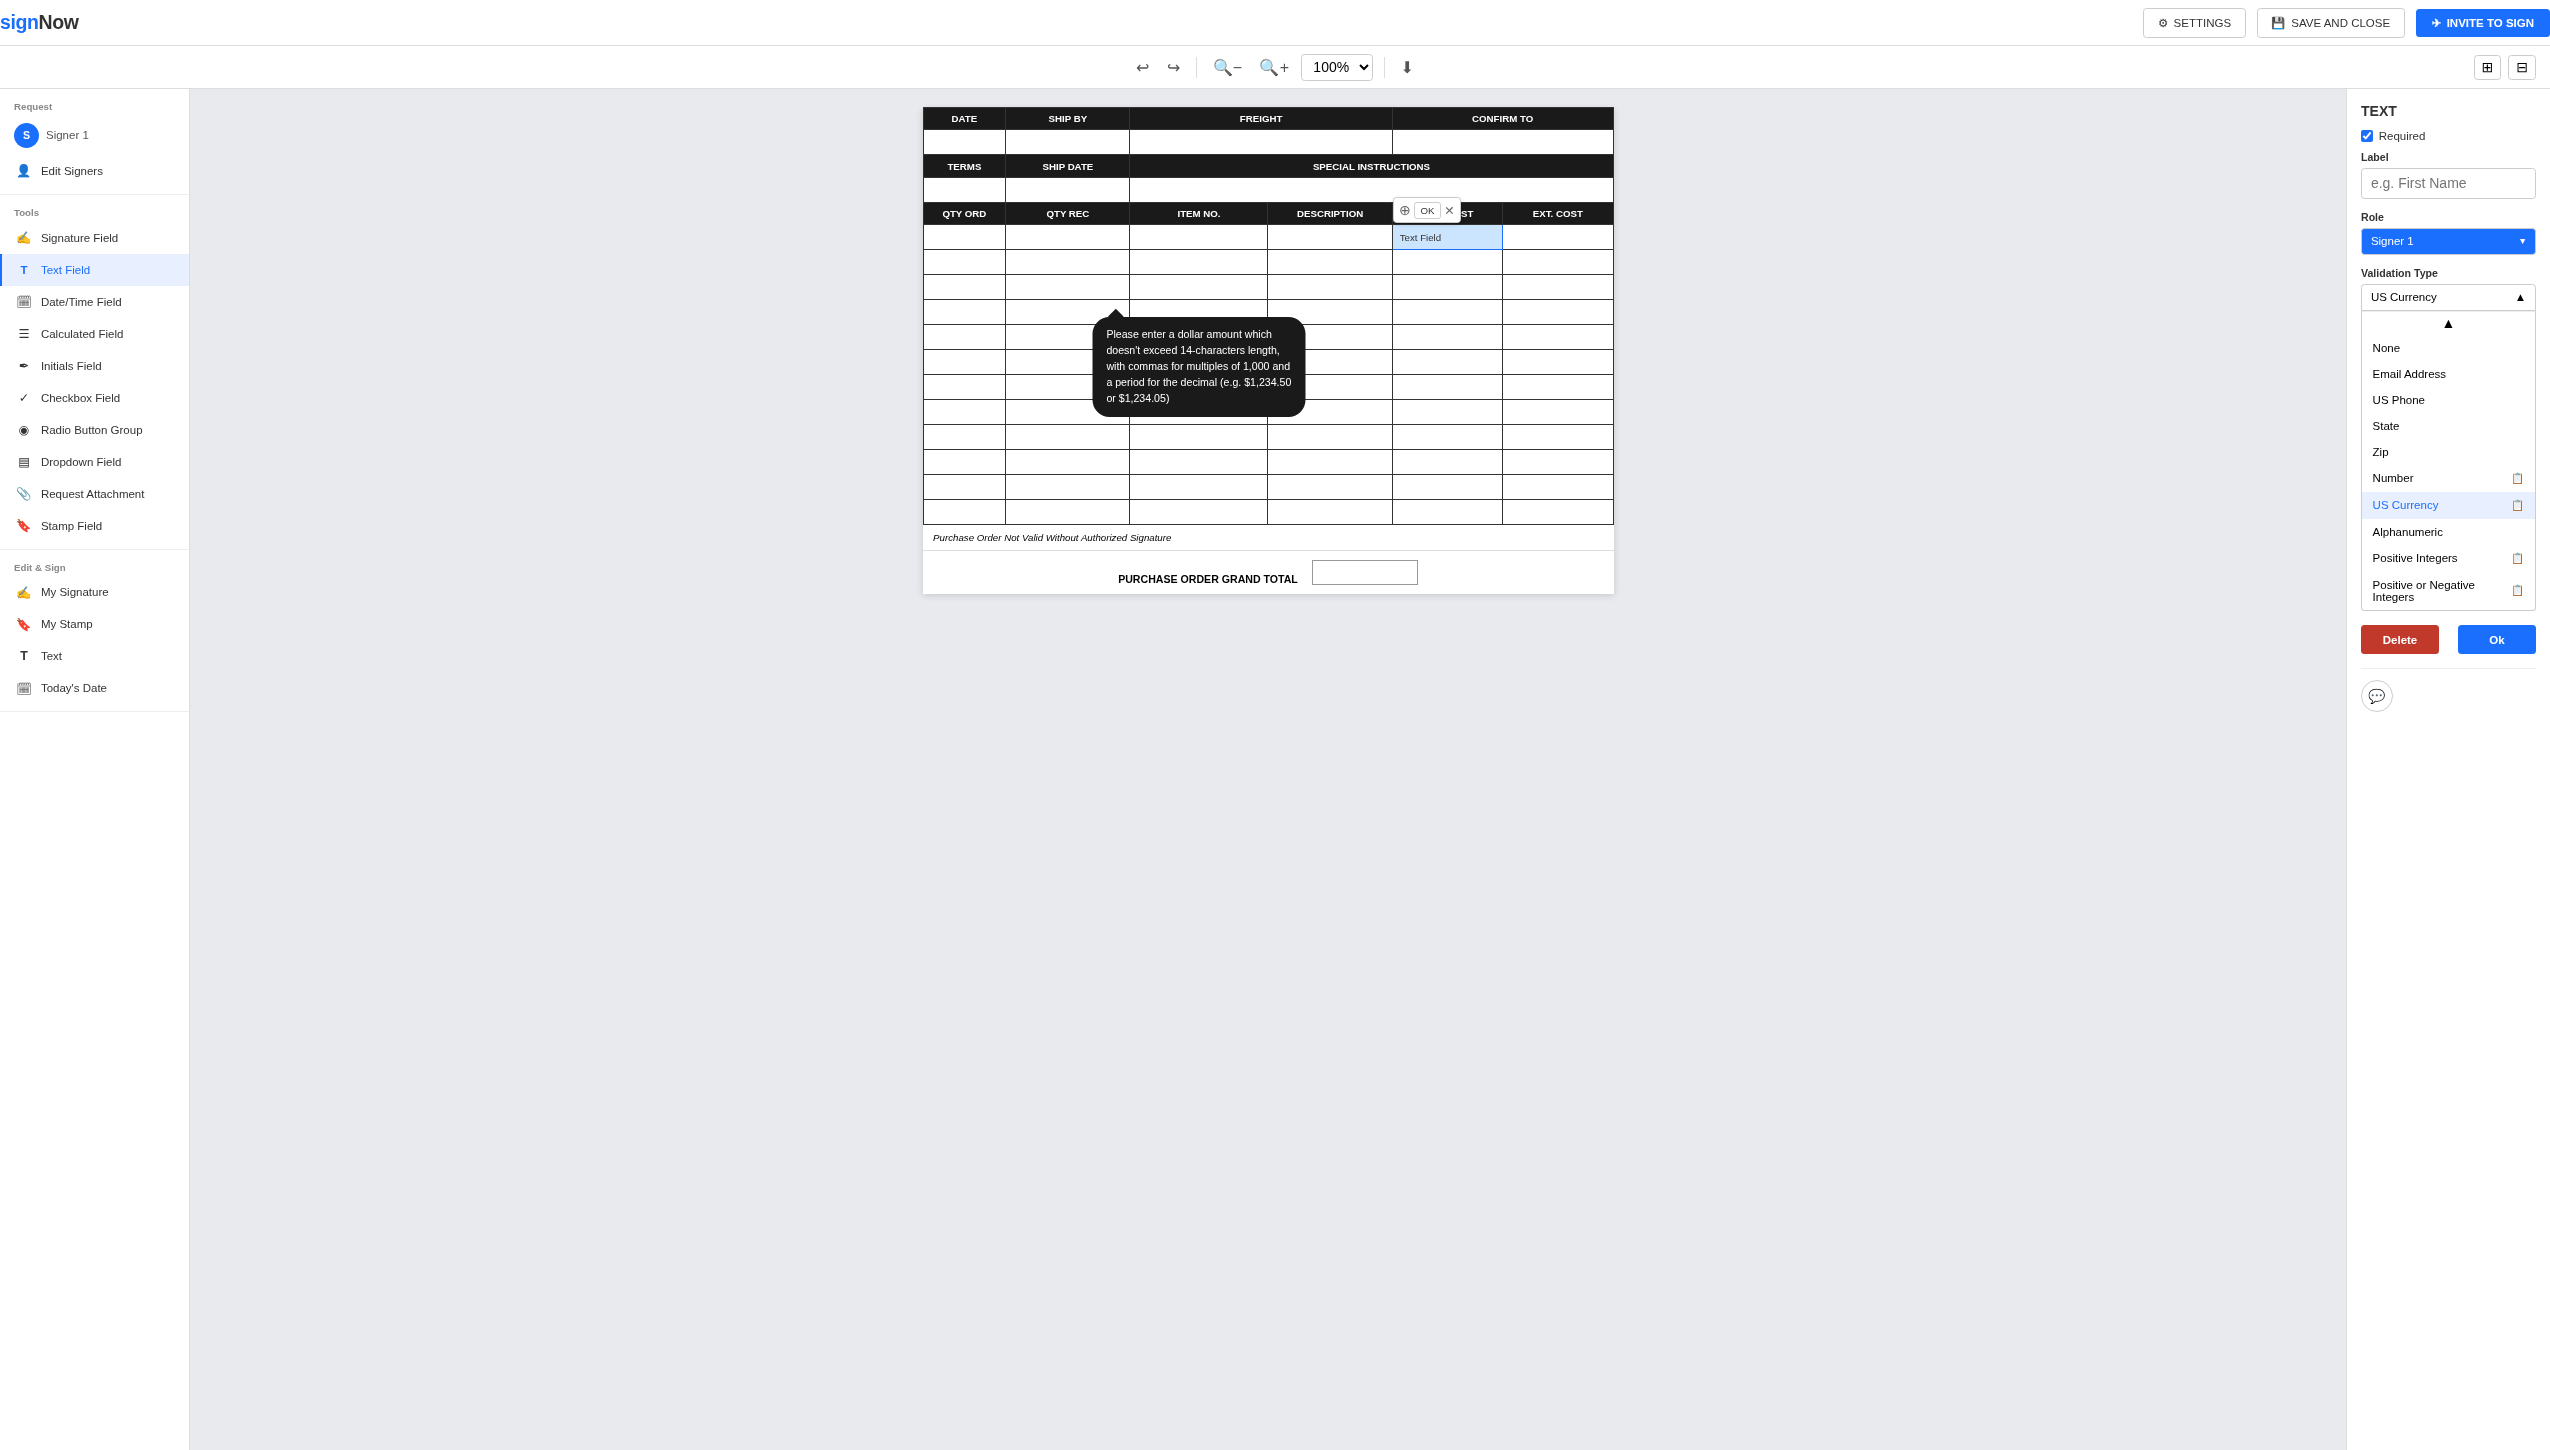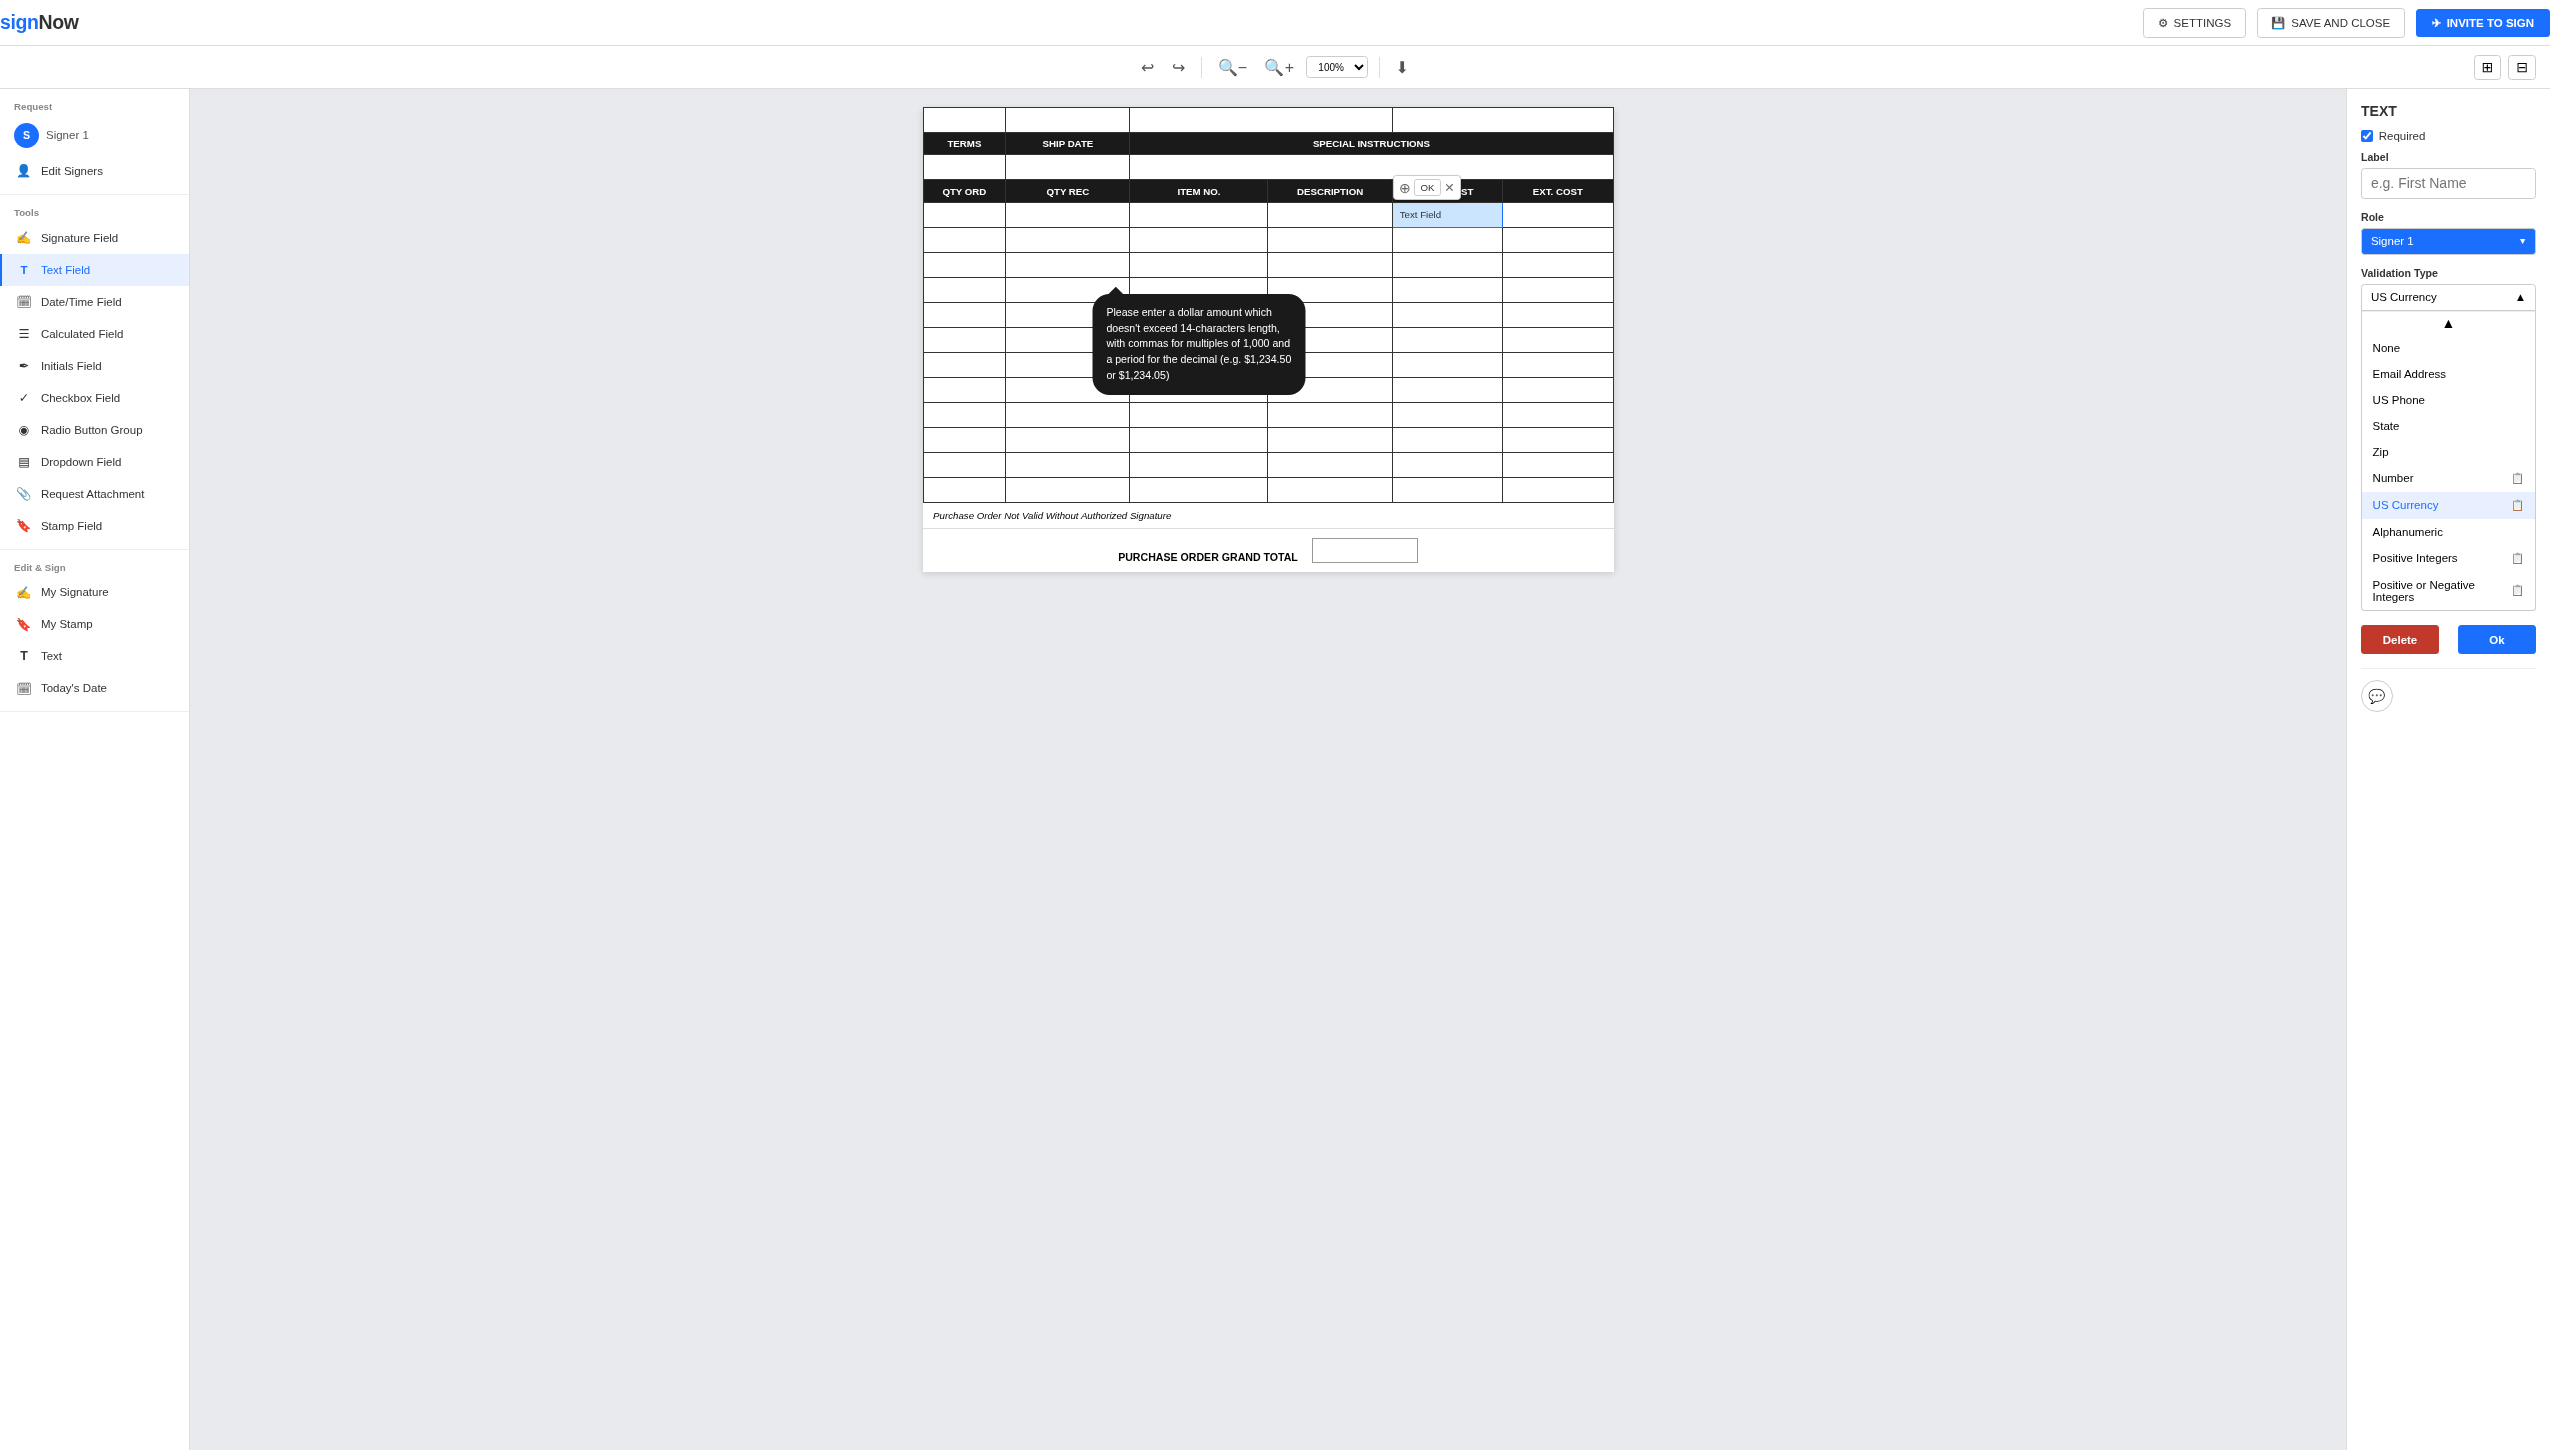--- a/index.html
+++ b/index.html
@@ -17,21 +17,21 @@
     .btn-settings, .btn-save { display: flex; align-items: center; gap: 5.3px; padding: 7px 14px; border: 0.9px solid #ccc; background: #fff; border-radius: 3.5px; cursor: pointer; font-size: 11.5px; color: #333; }
     .btn-invite { display: flex; align-items: center; gap: 5.3px; padding: 7px 16px; background: #1a6fff; color: #fff; border: none; border-radius: 3.5px; cursor: pointer; font-size: 11.5px; font-weight: 600; }
 
     
     .toolbar {
       display: flex; align-items: center; justify-content: center; background: #fff; border-bottom: 0.9px solid #ddd;
       height: 43px; gap: 7px; position: relative;
     }
     .toolbar-btn { background: none; border: none; cursor: pointer; padding: 5.3px; color: #555; font-size: 16px; border-radius: 3.5px; }
     .toolbar-divider { width: 0.9px; height: 21px; background: #ddd; margin: 0 3.5px; }
-    .zoom-select { border: 0.9px solid #ccc; border-radius: 3.5px; padding: 3.5px 7px; font-size: 10px; background: #fff; cursor: pointer; }
+    .zoom-select { border: 0.9px solid #ccc; border-radius: 3.5px; padding: 3.5px 7px; font-size: 14px; background: #fff; cursor: pointer; }
     .toolbar-right { position: absolute; right: 14px; display: flex; gap: 7px; }
     .toolbar-right-btn { background: none; border: 0.9px solid #ccc; border-radius: 3.5px; padding: 3.5px 7px; cursor: pointer; font-size: 14px; }
 
     
     .main-layout { display: flex; height: calc(100vh - 89px); }
 
     
     .sidebar { width: 190px; background: #fff; border-right: 0.9px solid #ddd; overflow-y: auto; flex-shrink: 0; }
     .sidebar-section { padding: 7px 0; border-bottom: 0.9px solid #eee; }
     .sidebar-section-title { font-size: 9.7px; font-weight: 600; color: #888; padding: 5.3px 14px 3.5px; text-transform: none; }
@@ -226,20 +226,26 @@
 
         <colgroup>
           <col style="width:12%">
             <col style="width:18%">
             <col style="width:20%">
             <col style="width:18%">
             <col style="width:16%">
             <col style="width:16%">
         </colgroup>
         <tbody>
+            <tr class="header-row">
+          <td colspan="1">DATE</td>
+          <td colspan="1">SHIP BY</td>
+          <td colspan="2">FREIGHT</td>
+          <td colspan="2">CONFIRM TO</td>
+        </tr>
         <tr class="data-row">
           <td></td>
           <td></td>
           <td colspan="2"></td>
           <td colspan="2"></td>
         </tr>
 
         <tr class="header-row">
           <td colspan="1">TERMS</td>
           <td colspan="1">SHIP DATE</td>

